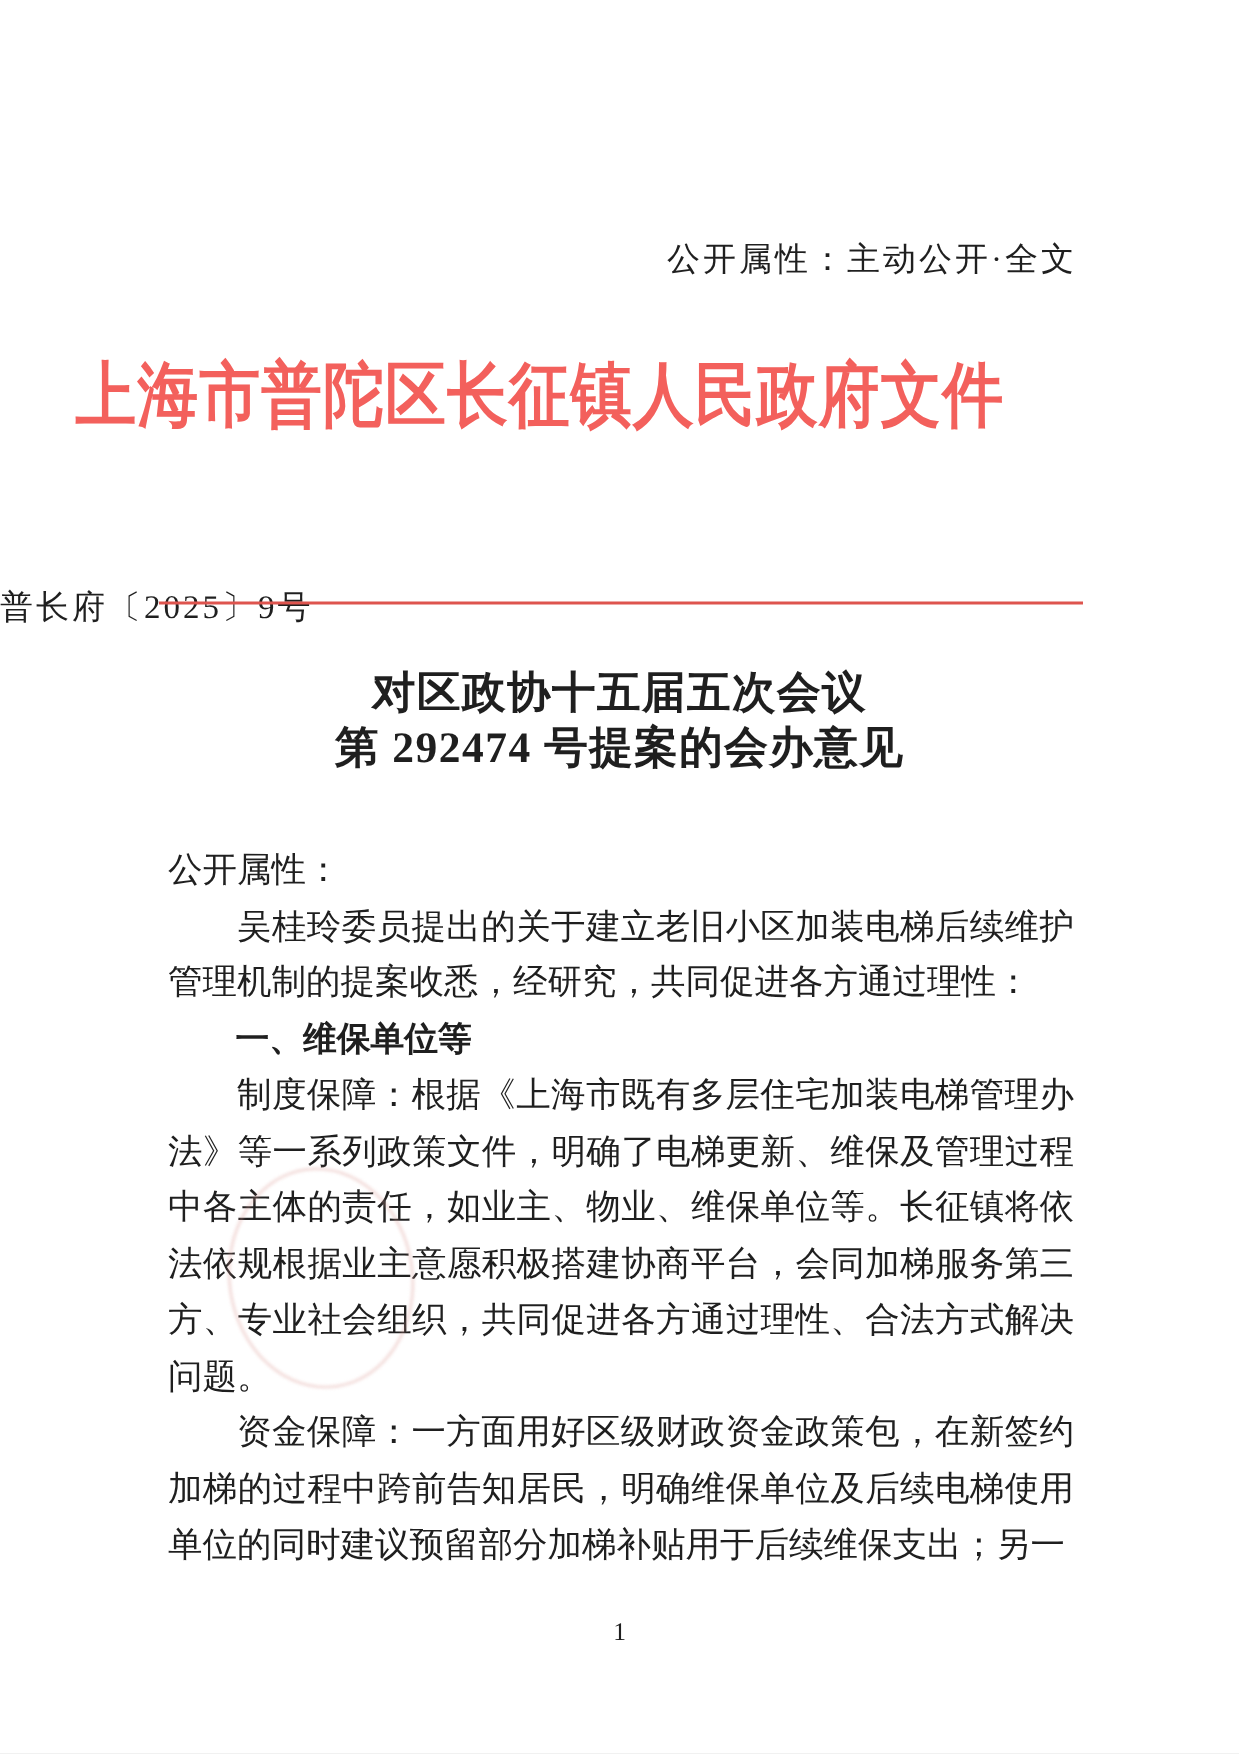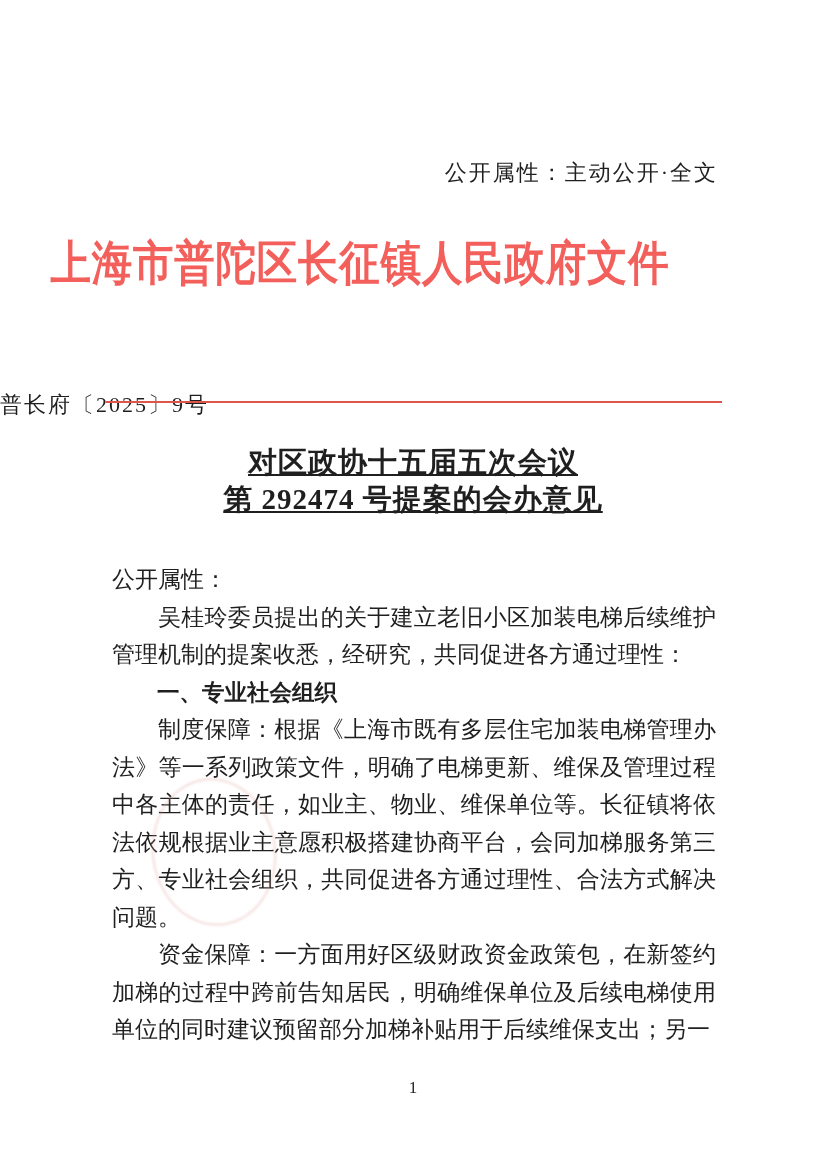--- a/index.html
+++ b/index.html
@@ -65,21 +65,21 @@
     top: 444px;
     left: 0;
     width: 100%;
     margin: 0;
     text-align: center;
     font-size: 29px;
     line-height: 37px;
     font-weight: bold;
     letter-spacing: 1px;
   }
-  .doc-title span { display: block; text-decoration: underline; }
+  .doc-title span { display: block; }
   .body-text {
     position: absolute;
     top: 561px;
     left: 112px;
     width: 604px;
     font-size: 23px;
     line-height: 37.5px;
     text-align: justify;
   }
   .body-text p { margin: 0; }
@@ -126,21 +126,21 @@
   <div class="red-rule"></div>
 
   <h1 class="doc-title">
     <span>对区政协十五届五次会议</span>
     <span>第 292474 号提案的会办意见</span>
   </h1>
 
   <div class="body-text">
     <p class="salutation">公开属性：</p>
     <p class="para">吴桂玲委员提出的关于建立老旧小区加装电梯后续维护管理机制的提案收悉，经研究，共同促进各方通过理性：</p>
-    <p class="section-heading">一、专业社会组织</p>
+    <p class="section-heading">一、维保单位等</p>
     <p class="para">制度保障：根据《上海市既有多层住宅加装电梯管理办法》等一系列政策文件，明确了电梯更新、维保及管理过程中各主体的责任，如业主、物业、维保单位等。长征镇将依法依规根据业主意愿积极搭建协商平台，会同加梯服务第三方、专业社会组织，共同促进各方通过理性、合法方式解决问题。</p>
     <p class="para">资金保障：一方面用好区级财政资金政策包，在新签约加梯的过程中跨前告知居民，明确维保单位及后续电梯使用单位的同时建议预留部分加梯补贴用于后续维保支出；另一</p>
   </div>
 
   <div class="seal-mark"></div>
 
   <div class="page-number">1</div>
 
 </div>
 

